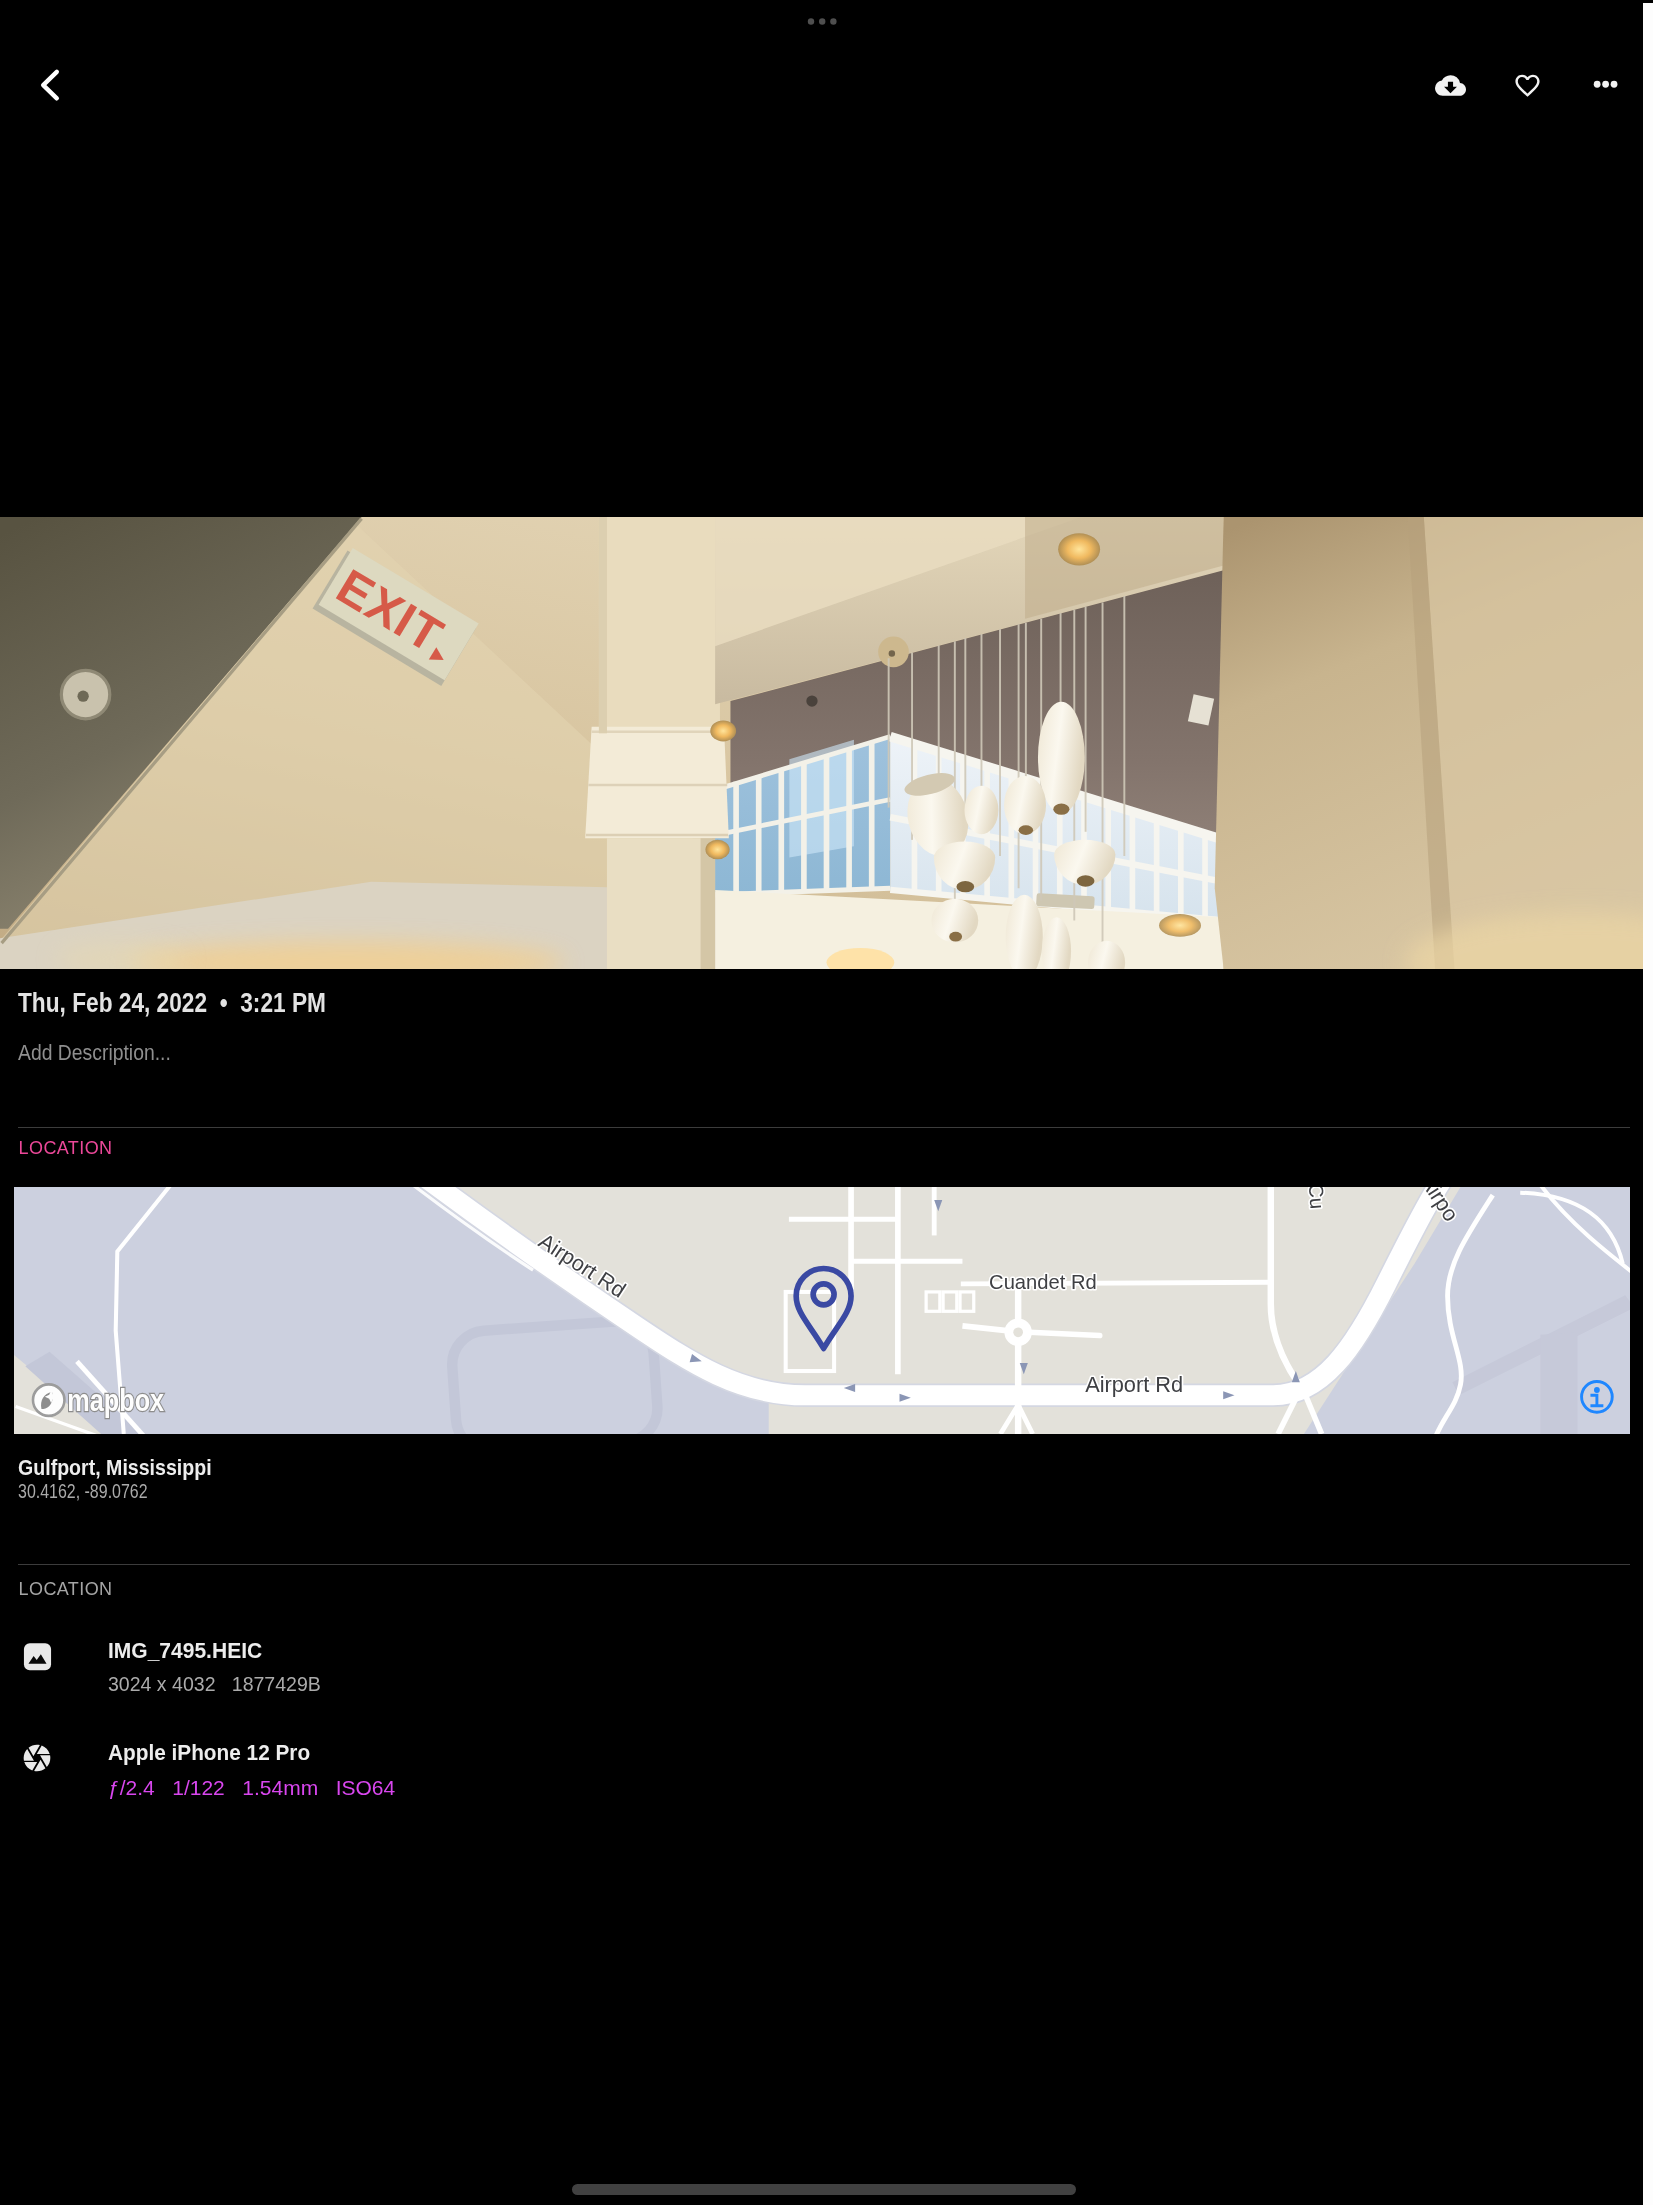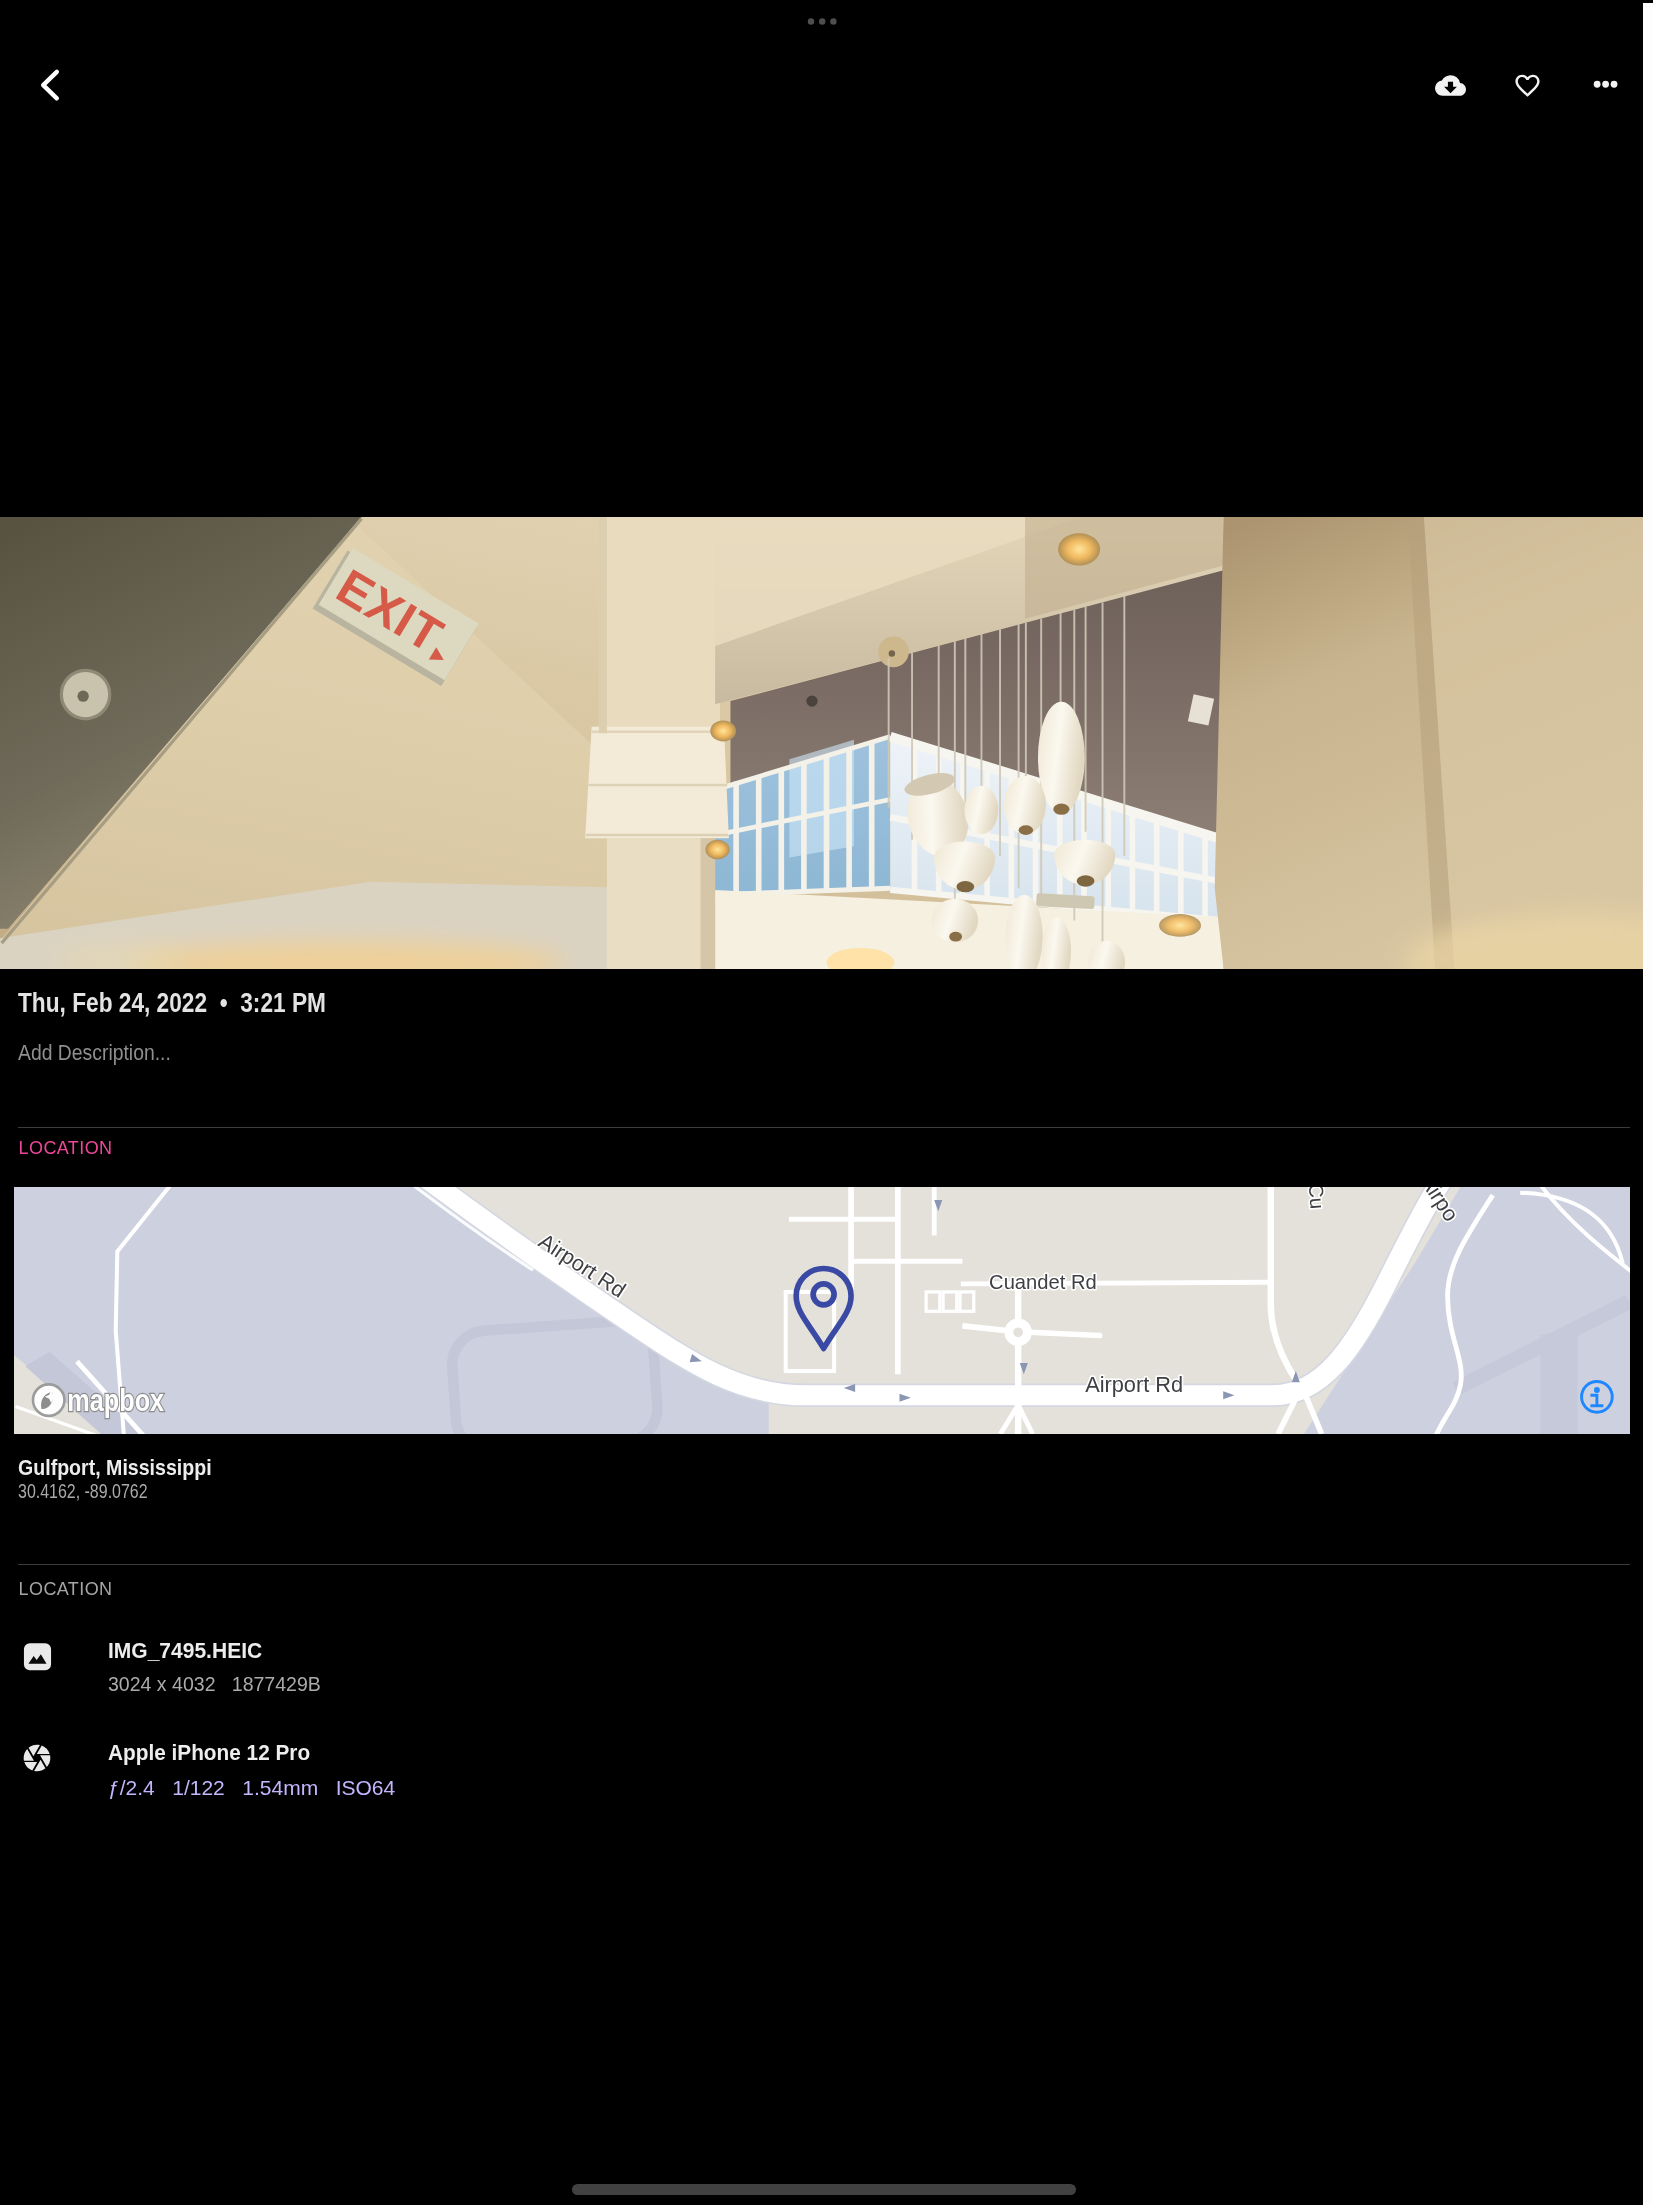--- a/index.html
+++ b/index.html
@@ -376,18 +376,18 @@
 <div class="abs" style="transform:scaleX(0.93);transform-origin:0 0;left:108px;top:1640px;font-size:22.6px;font-weight:700;color:#ededed;line-height:1">IMG_7495.HEIC</div>
 
 <div class="abs" style="transform:scaleX(0.93);transform-origin:0 0;left:108px;top:1673px;font-size:21px;color:#ababab;line-height:1">3024 x 4032&nbsp;&nbsp;&nbsp;1877429B</div>
 
 <svg class="abs" style="left:21px;top:1742px" width="32" height="32" viewBox="0 0 24 24">
   <path fill="#e9e9e9" d="M9.4 10.5l4.77-8.26C13.47 2.09 12.75 2 12 2c-2.4 0-4.6.85-6.32 2.25l3.66 6.35.06-.1zM21.54 9c-.92-2.92-3.15-5.26-6-6.34L11.88 9h9.66zm.26 1h-7.49l.29.5 4.76 8.25C21 16.97 22 14.61 22 12c0-.69-.07-1.35-.2-2zM8.54 12l-3.9-6.75C3.01 7.03 2 9.39 2 12c0 .69.07 1.35.2 2h7.49l-1.15-2zm-6.08 3c.92 2.92 3.15 5.26 6 6.34L12.12 15H2.46zm11.27 0l-3.9 6.76c.7.15 1.42.24 2.17.24 2.4 0 4.6-.85 6.32-2.25l-3.66-6.35-.93 1.6z"></path>
 </svg>
 
 <div class="abs" style="transform:scaleX(0.92);transform-origin:0 0;left:108px;top:1742px;font-size:22.6px;font-weight:700;color:#ededed;line-height:1">Apple iPhone 12 Pro</div>
 
-<div class="abs" style="left:108px;top:1777px;font-size:21px;color:#c4b5fd;line-height:1">ƒ/2.4&nbsp;&nbsp;&nbsp;1/122&nbsp;&nbsp;&nbsp;1.54mm&nbsp;&nbsp;&nbsp;ISO64</div>
+<div class="abs" style="left:108px;top:1777px;font-size:21px;color:#d946ef;line-height:1">ƒ/2.4&nbsp;&nbsp;&nbsp;1/122&nbsp;&nbsp;&nbsp;1.54mm&nbsp;&nbsp;&nbsp;ISO64</div>
 
 <div class="abs" style="left:572px;top:2184px;width:504px;height:10.5px;border-radius:5.7px;background:#414141"></div>
 
 <div class="abs" style="left:1643px;top:3.2px;width:9.7px;height:2202px;background:#fdfdfd"></div>
 
 
 </body></html>

